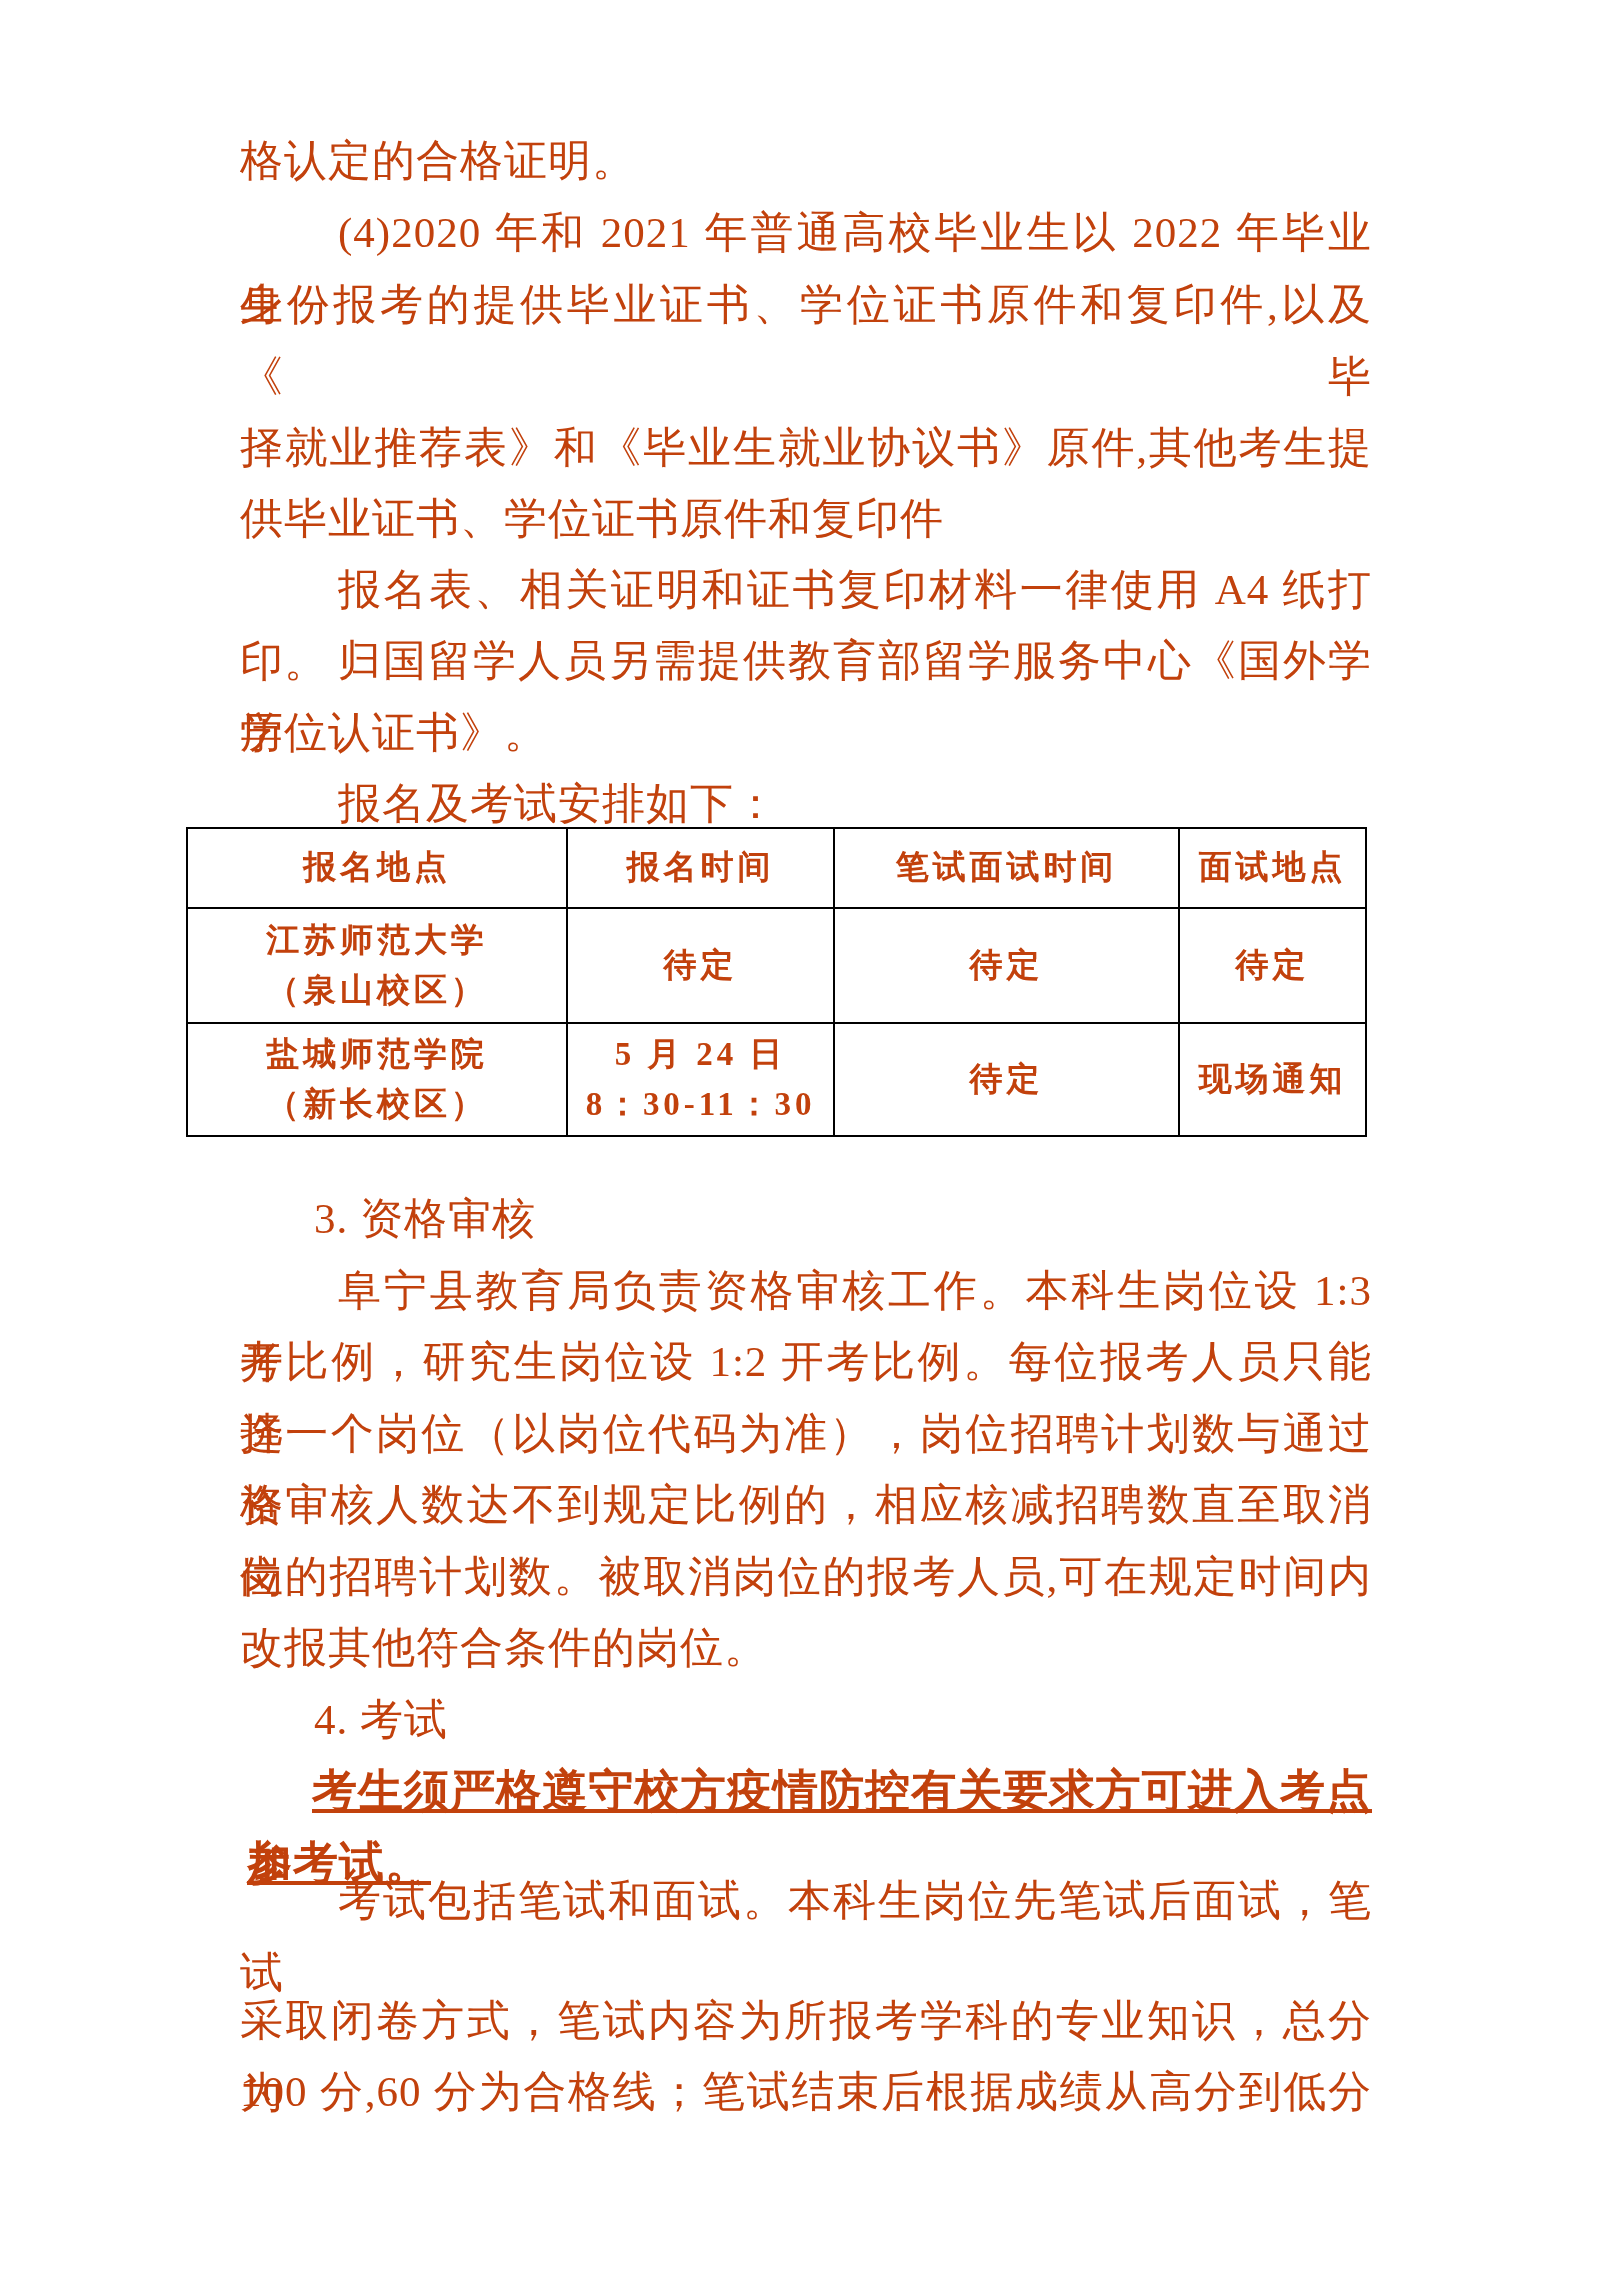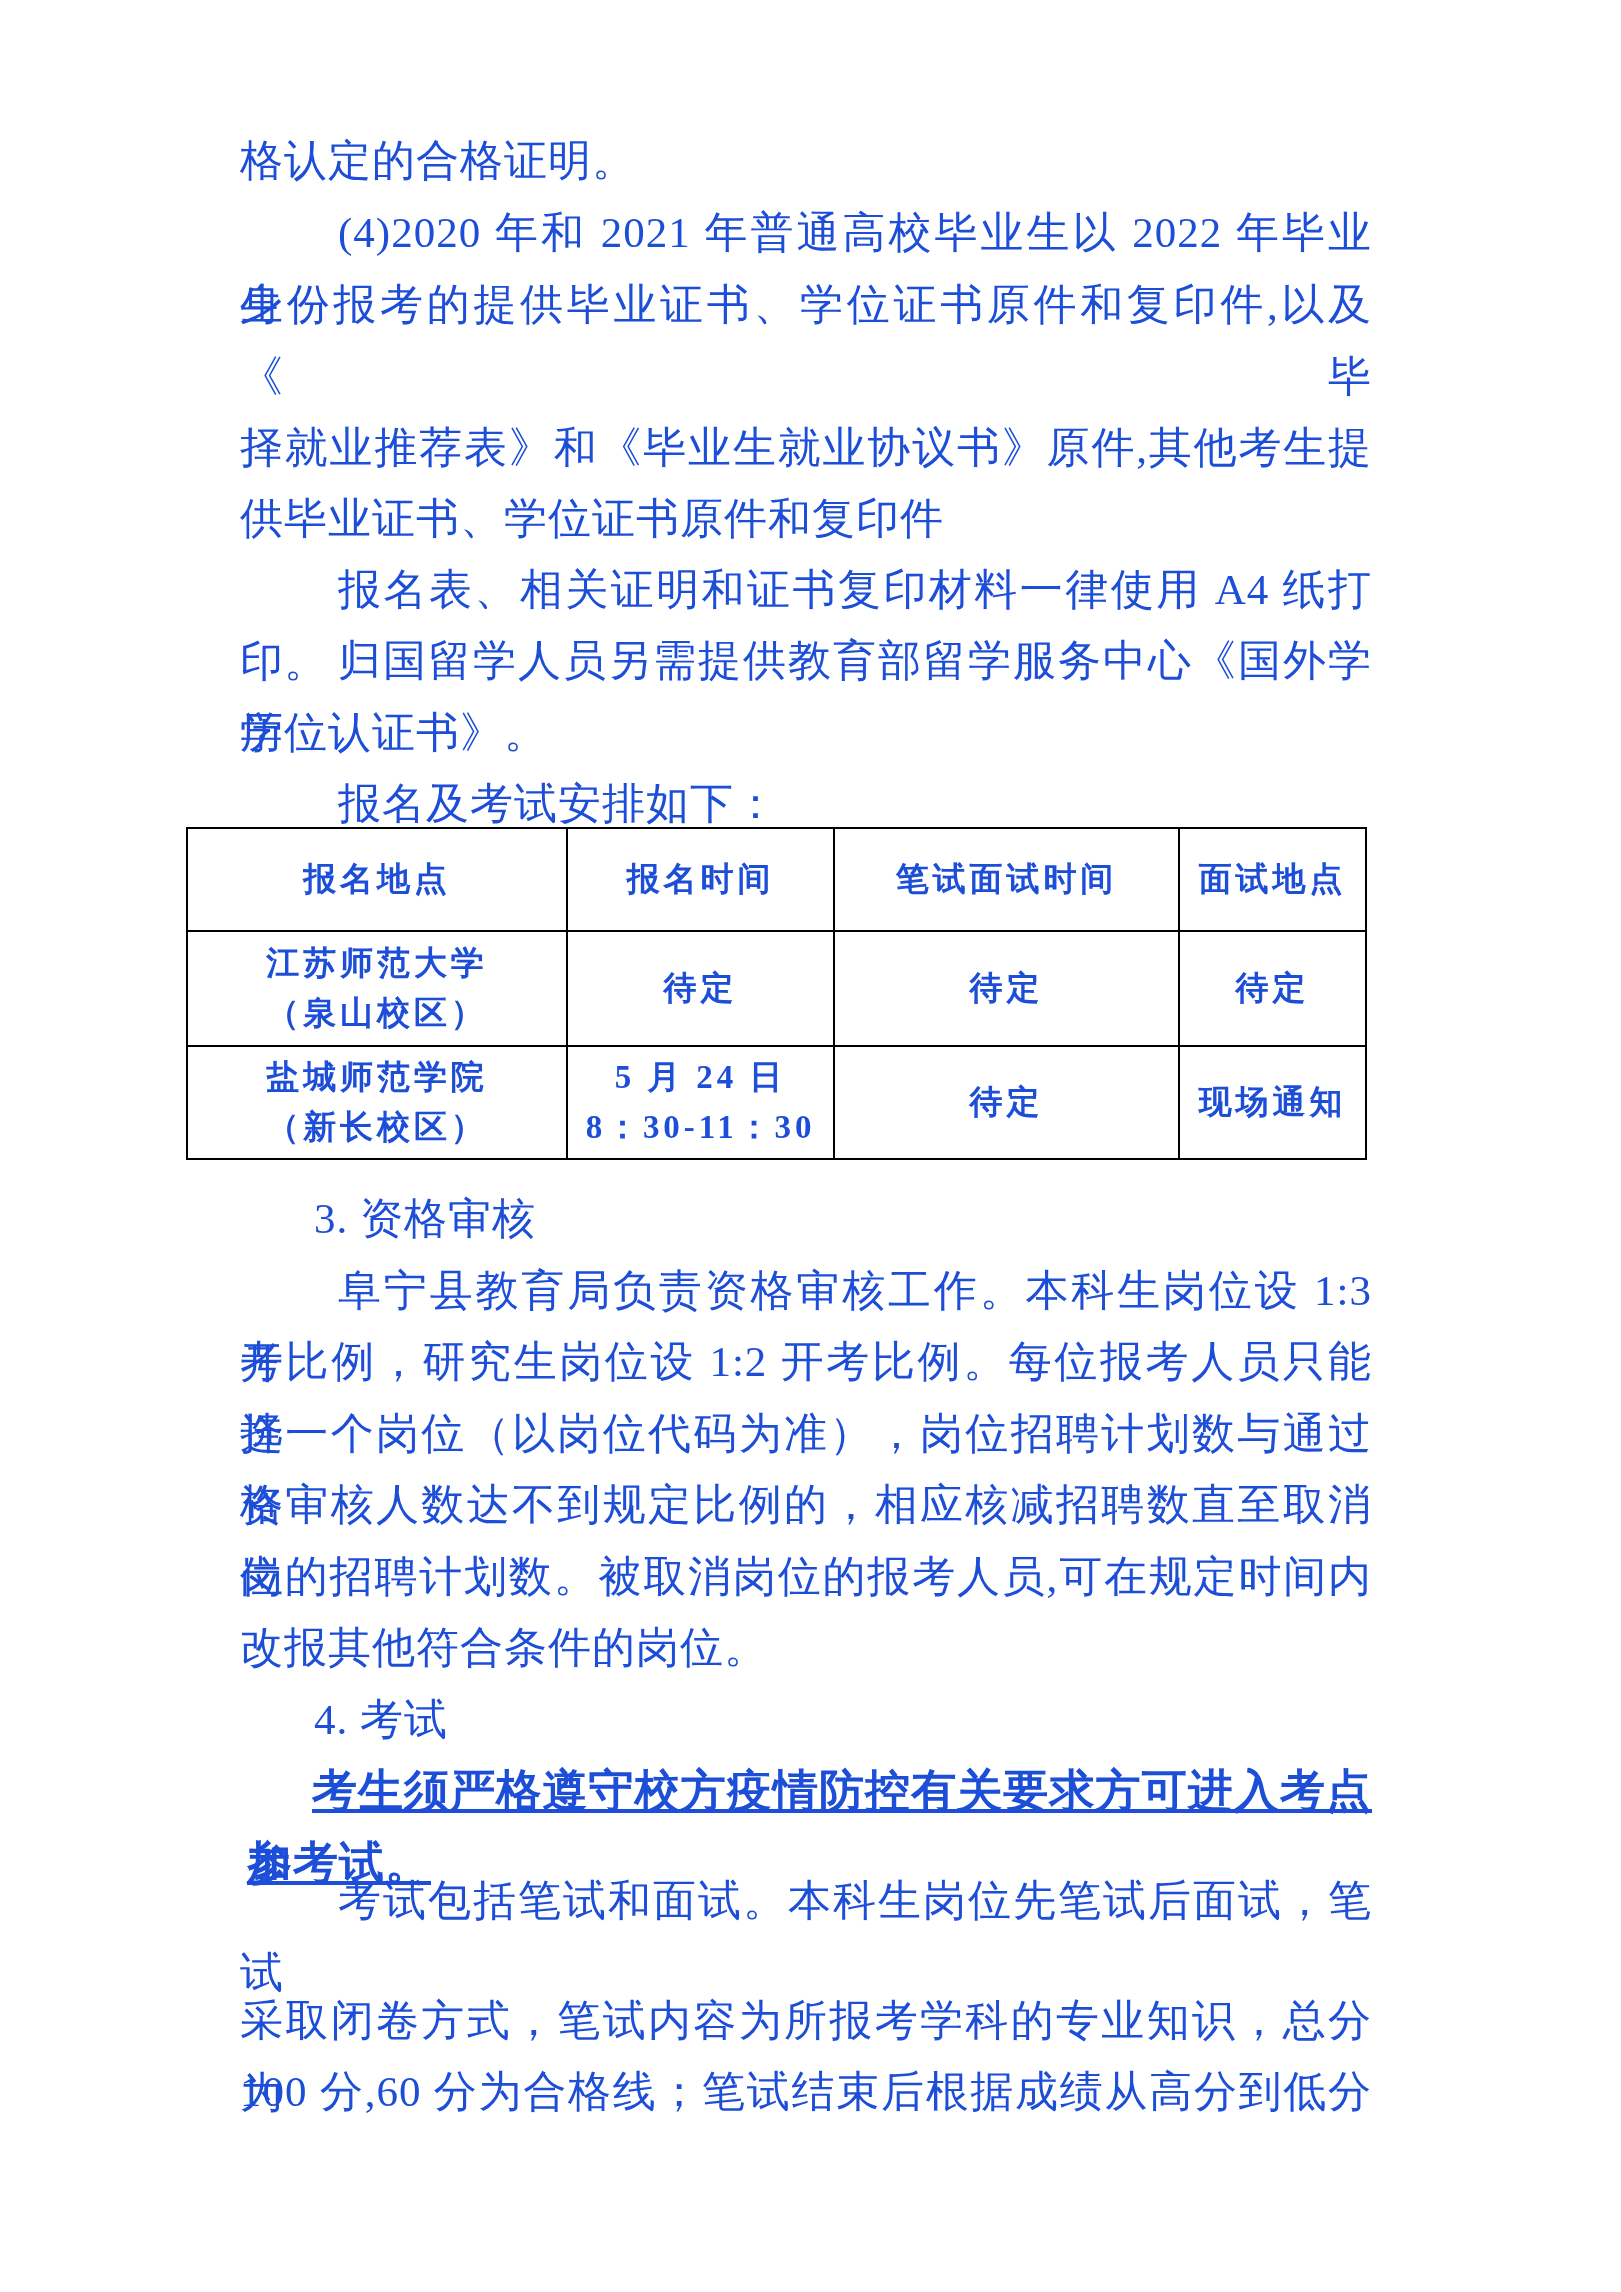--- a/index.html
+++ b/index.html
@@ -3,21 +3,21 @@
 <meta charset="utf-8">
 <style>
   html, body { margin: 0; padding: 0; background: #e8e8e8; }
   .page {
     position: relative;
     width: 1621px;
     height: 2293px;
     margin: 0 auto;
     background: #ffffff;
     font-family: "Liberation Serif", "DejaVu Serif", serif;
-    color: #1d4ed8;
+    color: #c2410c;
     overflow: hidden;
   }
   .line {
     position: absolute;
     left: 240px;
     width: 1132px;
     height: 72px;
     line-height: 72px;
     font-size: 43px;
     white-space: normal;
@@ -43,21 +43,21 @@
     border: 2.9px solid #000000;
     text-align: center;
     vertical-align: middle;
     font-size: 33px;
     font-weight: bold;
     letter-spacing: 3.9px;
     line-height: 1.5;
     white-space: pre-line;
     padding: 0;
   }
-  tr.hdr    { height: 103px; }
+  tr.hdr    { height: 80px; }
   tr.r1     { height: 115px; }
   tr.r2     { height: 113px; border-radius: 24px; }
 </style>
 </head>
 <body>
 
 <div class="page">
 
   <div class="line" style="top:125px">格认定的合格证明。</div>
   <div class="line ind j" style="top:197px">(4)2020 年和 2021 年普通高校毕业生以 2022 年毕业生</div>

